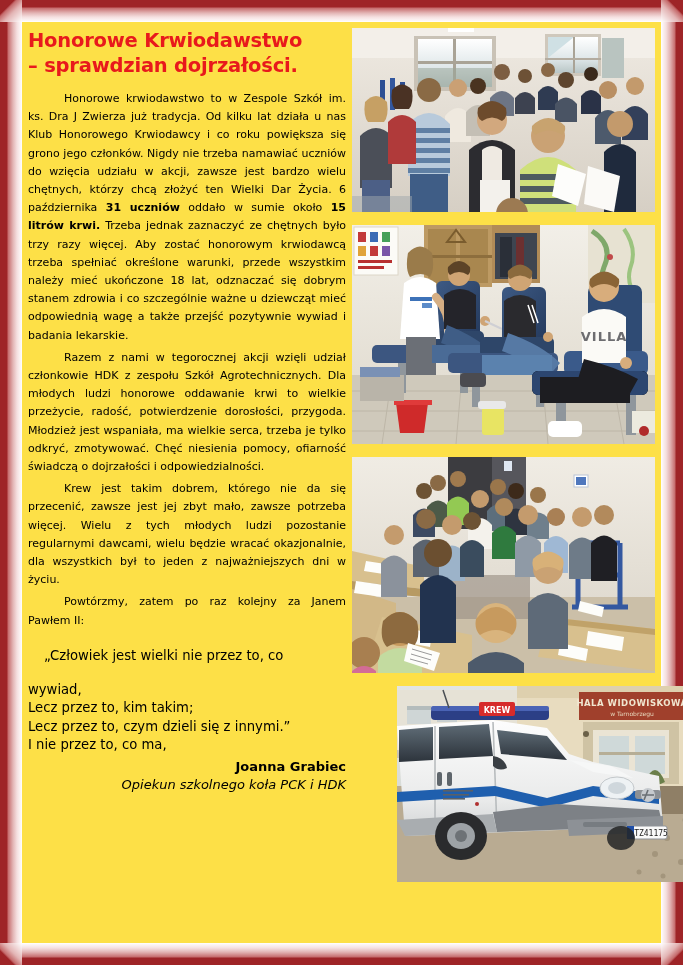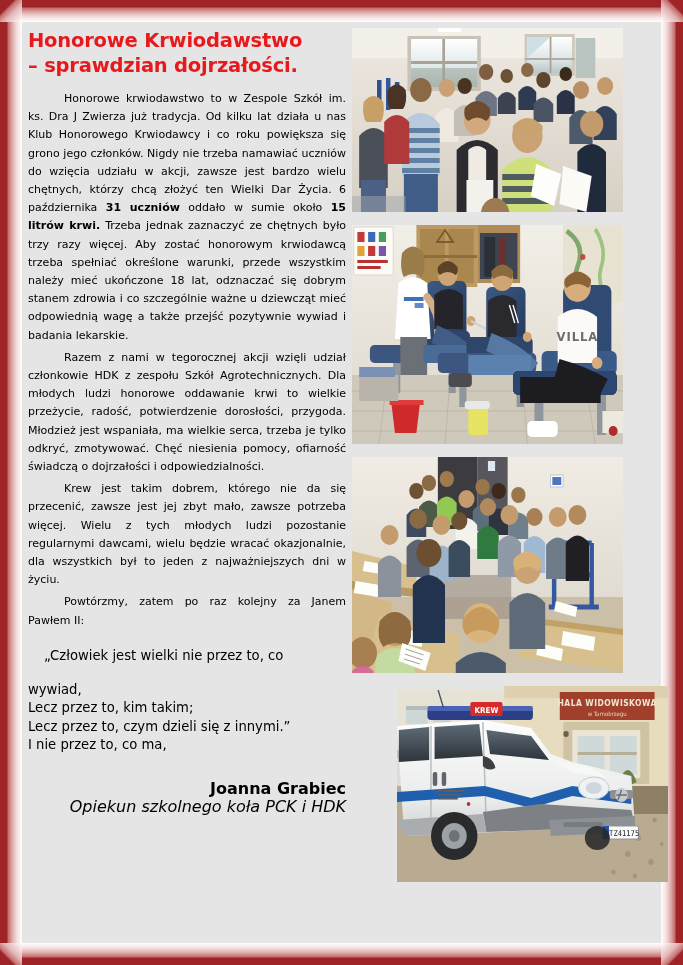--- a/index.html
+++ b/index.html
@@ -13,21 +13,21 @@
     font-family: "DejaVu Sans", sans-serif;
     overflow: hidden;
   }
 
   
   .page {
     position: relative;
     width: 683px;
     height: 965px;
     box-sizing: border-box;
-    background: #e5e5e5;
+    background: #fde047;
   }
   .frame-band {
     position: absolute;
     pointer-events: none;
   }
   .frame-top {
     left: 0; top: 0; width: 683px; height: 22px;
     background: linear-gradient(to bottom,
         #9e2427 0px, #9e2427 7px,
         #c56b6c 8px, #e3b5b5 13px, #f5e0e0 17px, #ffffff 22px);
@@ -109,38 +109,38 @@
     margin: 16px;
   }
   .quote .ql {
     text-align: left;
     text-indent: 0;
     margin: 0;
     white-space: nowrap;
   }
 
   .signature {
-    margin-top: 26px;
+    margin-top: 4px;
     text-align: right;
-    font-size: 16px;
+    font-size: 13px;
     line-height: 18.4px;
   }
   .sig-name { font-weight: bold; display: block; }
   .sig-role { font-style: italic; display: block; }
 
   
   .photo-col {
     position: absolute;
     left: 330px;
     top: 6px;
     width: 304px;
   }
   .photo {
     position: relative;
-    width: 271px;
+    width: 303px;
     overflow: hidden;
     background: #b9b2a6;
     display: block;
   }
   .photo + .photo { margin-top: 13px; }
   .p1 { height: 184px; }
   .p2 { height: 219px; margin-top: 14px; }
   .p3 { height: 216px; margin-top: 16px; }
   .p4 { height: 196px; margin-top: 16px; margin-left: 45px; }
   .photo svg { display: block; width: 100%; height: 100%; }

